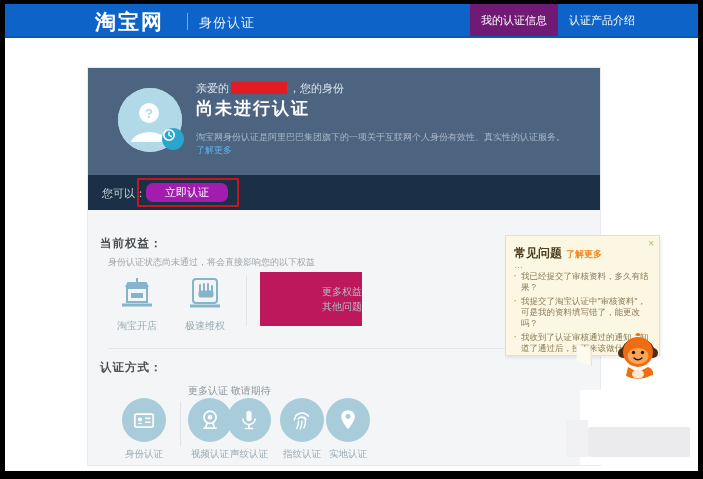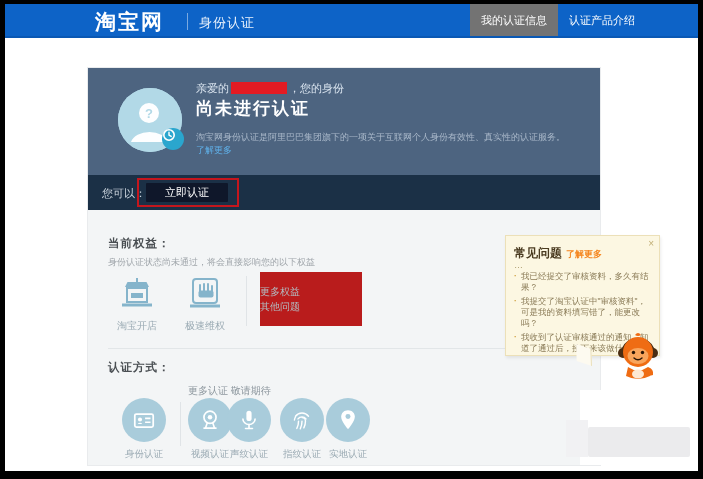--- a/index.html
+++ b/index.html
@@ -7,49 +7,49 @@
   .frame { position:relative; width:703px; height:479px; background:#000; overflow:hidden; }
   .inner { position:absolute; left:5px; top:4px; right:5px; bottom:8px; background:#fff; overflow:hidden; }
 
   
   .topbar { position:absolute; left:0; top:0; width:100%; height:34px; background:#0d63c7; border-bottom:2px solid #0a58b4; }
   .logo { position:absolute; left:90px; top:4px; font-size:21px; font-weight:bold; color:#fff; letter-spacing:2px; }
   .logo-divider { position:absolute; left:182px; top:9px; width:1px; height:17px; background:rgba(255,255,255,0.45); }
   .topbar-subtitle { position:absolute; left:194px; top:10px; font-size:13px; color:#eaf2fc; letter-spacing:1px; }
   .tabs { position:absolute; left:465px; top:0; height:32px; display:flex; }
   .tab { height:32px; line-height:32px; padding:0 11px; font-size:11px; color:#fff; cursor:pointer; white-space:nowrap; }
-  .tab.active { background:#737373; }
+  .tab.active { background:#701a75; }
 
   
   .card { position:absolute; left:83px; top:64px; width:512px; height:397px; background:#f3f5f6; box-shadow:0 0 0 1px #e9ebed; }
   .banner { position:absolute; left:0; top:0; width:100%; height:107px; background:#4d6480; }
   .avatar { position:absolute; left:30px; top:20px; width:64px; height:64px; border-radius:50%; background:#b2d9e7; }
   .avatar svg { position:absolute; left:0; top:0; }
   .avatar-badge { position:absolute; right:-2px; bottom:2px; width:22px; height:22px; border-radius:50%; background:#2aa6ce; display:flex; align-items:center; justify-content:center; }
   .greet { position:absolute; left:108px; top:13px; font-size:11px; color:#dce6f0; }
   .redact { display:inline-block; width:56px; height:12px; background:#e31b23; vertical-align:-2px; margin:0 2px; }
   .status-title { position:absolute; left:108px; top:29px; font-size:17px; font-weight:bold; color:#fff; letter-spacing:2px; }
   .banner-desc { position:absolute; left:108px; top:63px; width:380px; font-size:9px; color:#a9b8c9; }
   .learn-more { color:#5fb0e8; cursor:pointer; }
 
   .action-bar { position:absolute; left:0; top:107px; width:100%; height:35px; background:#1b3046; }
   .action-label { position:absolute; left:14px; top:11px; font-size:11px; color:#cdd6df; }
-  .verify-btn { position:absolute; left:58px; top:8px; width:82px; height:19px; background:#0f172a; border:none; border-radius:1px; color:#fff; font-size:11px; cursor:pointer; font-family:inherit; }
+  .verify-btn { position:absolute; left:58px; top:8px; width:82px; height:19px; background:#a21caf; border:none; border-radius:7px; color:#fff; font-size:11px; cursor:pointer; font-family:inherit; }
   .annotation-box { position:absolute; left:49px; top:3px; width:102px; height:29px; border:2px solid #c5161d; pointer-events:none; }
 
   .card-body { position:absolute; left:0; top:142px; width:100%; height:255px; background:#f3f5f6; }
-  .sec-title { position:absolute; left:20px; font-size:11.5px; font-weight:bold; color:#4a4f53; letter-spacing:1px;text-align:right; }
+  .sec-title { position:absolute; left:12px; font-size:11.5px; font-weight:bold; color:#4a4f53; letter-spacing:1px;text-align:right; }
   .sec-sub { position:absolute; left:20px; top:46px; font-size:9px; color:#a0a6ab; }
 
   .benefit { position:absolute; top:62px; width:58px; text-align:center; }
   .benefit .bicon { height:42px; display:flex; align-items:flex-end; justify-content:center; }
   .benefit .blabel { margin-top:5px; font-size:10px; color:#9aaab3; }
   .b1 { left:20px; } .b2 { left:88px; }
   .vdiv1 { position:absolute; left:158px; top:66px; width:1px; height:50px; background:#e0e4e7; }
-  .more-box { position:absolute; left:172px; top:62px; width:102px; height:54px; background:#b91c1c; display:flex; flex-direction:column; align-items:flex-start; justify-content:center; font-size:10px; color:#b3bcc1; line-height:1.5; }
+  .more-box { position:absolute; left:172px; top:62px; width:102px; height:54px; background:#be185d; display:flex; flex-direction:column; align-items:flex-end; justify-content:center; font-size:10px; color:#b3bcc1; line-height:1.5; }
 
   .hdiv { position:absolute; left:20px; top:138px; width:472px; height:1px; background:#e2e6e8; }
 
   .coming-soon { position:absolute; left:100px; top:174px; font-size:10px; color:#8d979e; }
   .method { position:absolute; top:188px; width:48px; text-align:center; }
   .method .circle { width:44px; height:44px; margin:0 auto; border-radius:50%; background:#a9ccdb; display:flex; align-items:center; justify-content:center; }
   .method .mlabel { margin-top:6px; font-size:9.5px; color:#9aaab3; white-space:nowrap; }
   .m1 { left:32px; } .m2 { left:98px; } .m3 { left:137px; } .m4 { left:190px; } .m5 { left:236px; }
   .vdiv2 { position:absolute; left:92px; top:192px; width:1px; height:44px; background:#e0e4e7; }
 

